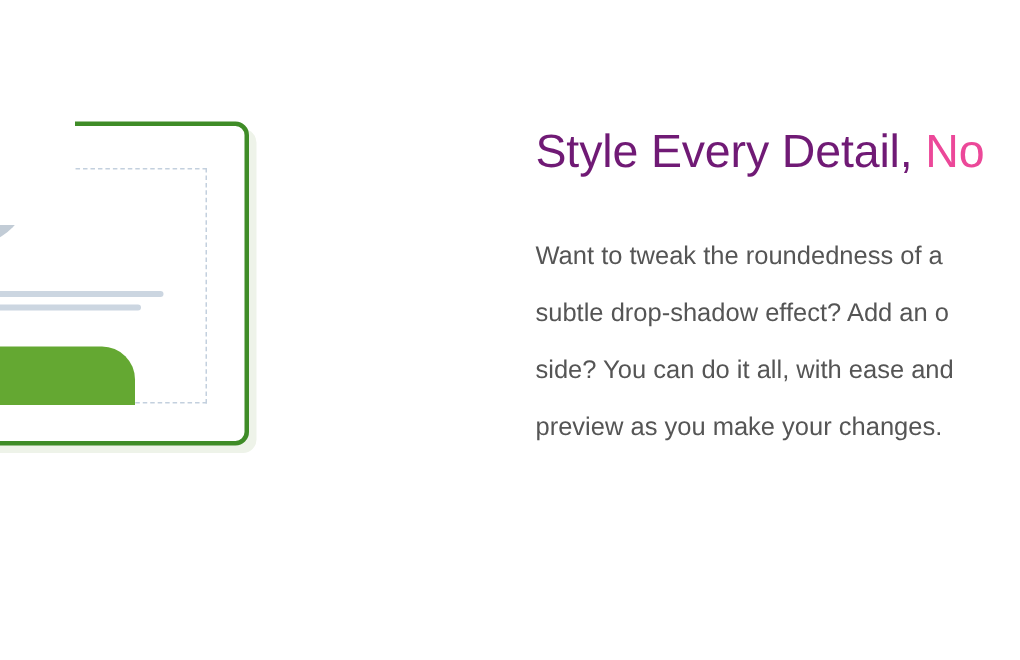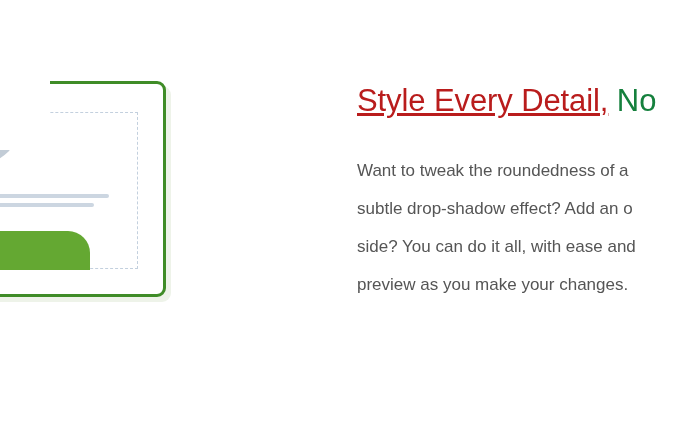--- a/index.html
+++ b/index.html
@@ -121,22 +121,22 @@
 
   .copy-heading {
     font-size: 31px;
     font-weight: 400;
     line-height: 42px;
     color: #3b3b3b;
     white-space: nowrap;
     letter-spacing: -0.1px;
   }
 
-  .copy-heading .accent { color: #b91c1c; text-decoration: underline; }
-  .copy-heading .rest   { color: #15803d; }
+  .copy-heading .accent { color: #701a75; }
+  .copy-heading .rest   { color: #ec4899; }
 
   .copy-body {
     margin-top: 30px;
     font-size: 17px;
     line-height: 38px;
     color: #555555;
     width: 330px;
     white-space: nowrap;
   }
 

